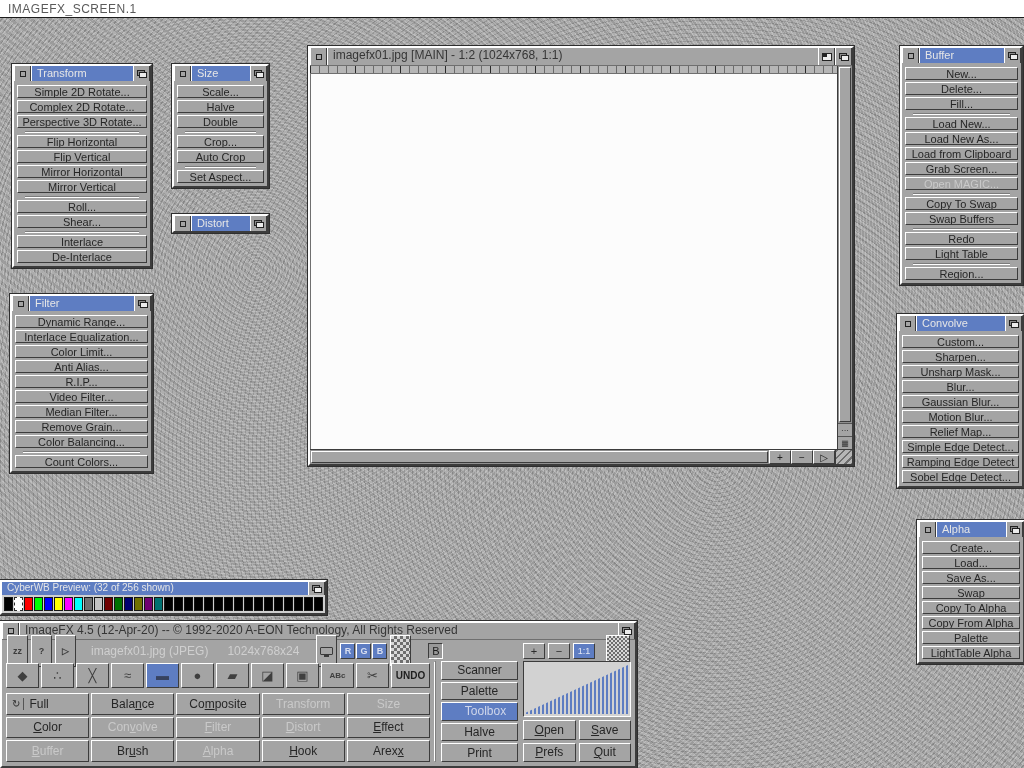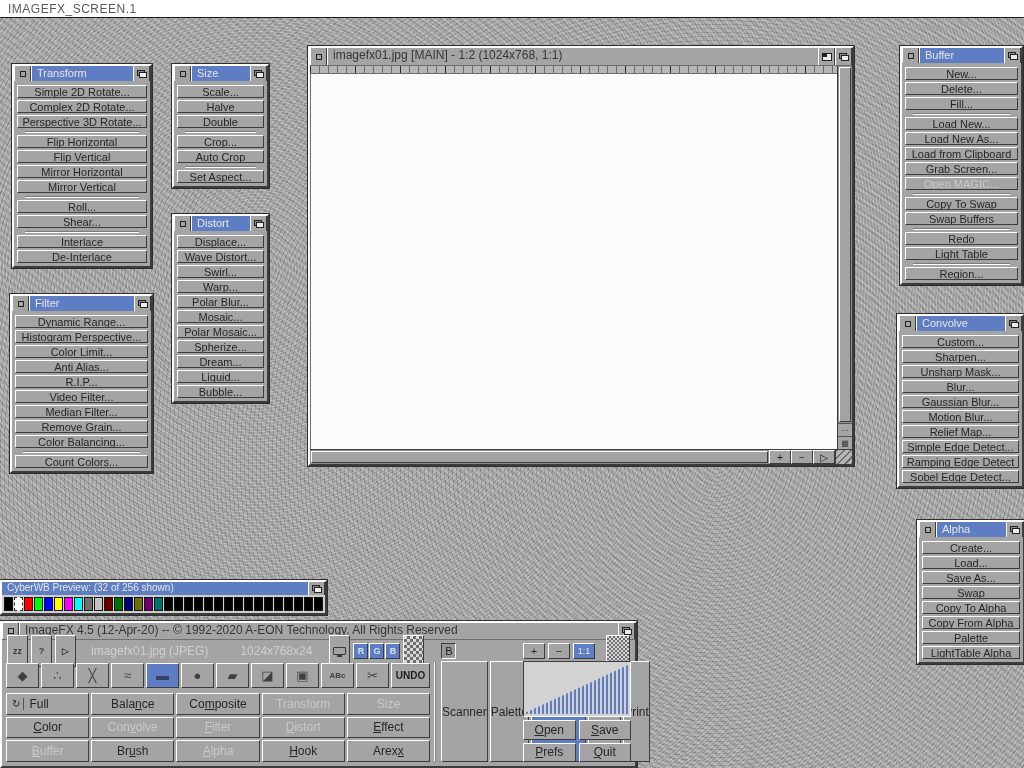--- a/index.html
+++ b/index.html
@@ -112,21 +112,21 @@
   .gbtn{display:flex;align-items:center;justify-content:center;font-size:12px;color:var(--txt);
     background:var(--bg);border:1px solid;border-color:var(--hl) var(--sh) var(--sh) var(--hl);
     white-space:nowrap;overflow:hidden;}
   .gbtn.ghost{color:var(--ghost);}
   .gbtn .cyc{display:none;font-size:10px;color:#2c2c2c;border-right:1px solid #555;
     padding-right:3px;margin-right:5px;line-height:12px;}
   .gbtn.cycle{justify-content:flex-start;padding-left:5px;}
   .gbtn.cycle .cyc{display:inline-block;}
   .tb-right{flex:1;display:flex;gap:5px;border-left:1px solid #808080;padding-left:5px;
     box-shadow:-2px 0 0 -1px #fff;}
-  .pages{width:77px;display:flex;flex-direction:row;gap:2px;}
+  .pages{width:77px;display:flex;flex-direction:column;gap:2px;}
   .pgbtn{flex:1;display:flex;align-items:center;justify-content:center;font-size:12px;color:var(--txt);
     background:var(--bg);border:1px solid;border-color:var(--hl) var(--sh) var(--sh) var(--hl);}
   .pgbtn.sel{background:var(--blue);color:#cfd6ea;padding-left:12px;}
   .rightcol{flex:1;display:flex;flex-direction:column;gap:3px;}
   .gradwrap{height:56px;padding:2px;background:#d2d2d2;border:1px solid;
     border-color:var(--sh) var(--hl) var(--hl) var(--sh);}
   .grad{width:100%;height:100%;
     background:repeating-linear-gradient(90deg,var(--blue) 0 2px,#d2d2d2 2px 4px);
     clip-path:polygon(0 97%,100% 2%,100% 100%,0 100%);}
   .actions{flex:1;display:grid;grid-template-columns:1fr 1fr;grid-auto-rows:1fr;gap:3px;}
@@ -197,50 +197,36 @@
 <div class="win" style="left:172px;top:214px;width:97px;">
   <div class="bar bar-blue">
     <span class="gad g-close">
         <i></i>
       </span>
     <span class="ttext">Distort</span>
     <span class="gad g-depth">
         <i></i>
       </span>
   </div>
+</div>
+
+<div class="win" style="left:10px;top:294px;width:143px;">
+  <div class="bar bar-blue">
+    <span class="gad g-close">
+        <i></i>
+      </span>
+    <span class="ttext">Filter</span>
+    <span class="gad g-depth">
+        <i></i>
+      </span>
+  </div>
   <div class="pbody">
 
-  <div class="pbtn">Displace...</div>
-      <div class="pbtn">Wave Distort...</div>
-      <div class="pbtn">Swirl...</div>
-      <div class="pbtn">Warp...</div>
-      <div class="pbtn">Polar Blur...</div>
-      <div class="pbtn">Mosaic...</div>
-      <div class="pbtn">Polar Mosaic...</div>
-      <div class="pbtn">Spherize...</div>
-      <div class="pbtn">Dream...</div>
-      <div class="pbtn">Liquid...</div>
-      <div class="pbtn">Bubble...</div>
-    </div>
-</div>
-
-<div class="win" style="left:10px;top:294px;width:143px;">
-  <div class="bar bar-blue">
-    <span class="gad g-close">
-        <i></i>
-      </span>
-    <span class="ttext">Filter</span>
-    <span class="gad g-depth">
-        <i></i>
-      </span>
-  </div>
-  <div class="pbody">
-
   <div class="pbtn">Dynamic Range...</div>
-      <div class="pbtn">Histogram Perspective...</div>
+      <div class="pbtn">Interlace Equalization...</div>
       <div class="pbtn">Color Limit...</div>
       <div class="pbtn">Anti Alias...</div>
       <div class="pbtn">R.I.P...</div>
       <div class="pbtn">Video Filter...</div>
       <div class="pbtn">Median Filter...</div>
       <div class="pbtn">Remove Grain...</div>
       <div class="pbtn">Color Balancing...</div>
       <div class="sep"></div>
       <div class="pbtn">Count Colors...</div>
     </div>
@@ -414,21 +400,21 @@
     <span class="gad g-depth">
         <i></i>
       </span>
   </div>
 
   <div class="tb-status">
     <div class="tb-btn r">zz</div>
     <div class="tb-btn r">?</div>
     <div class="tb-btn r">▷</div>
     <span class="ghosttext" style="margin-left:12px;">imagefx01.jpg (JPEG)</span>
-    <span class="ghosttext" style="margin-left:29px;">1024x768x24</span>
+    <span class="ghosttext" style="margin-left:16px;">1024x768x24</span>
     <div class="tb-btn r" style="margin-left:14px;">
       <span class="mon"></span>
     </div>
     <span style="display:flex;gap:1px;">
 
     <span class="chbtn sel">R</span>
         <span class="chbtn sel">G</span>
         <span class="chbtn sel">B</span>
       </span>
     <div class="tb-btn r checker" style="width:16px;"></div>

